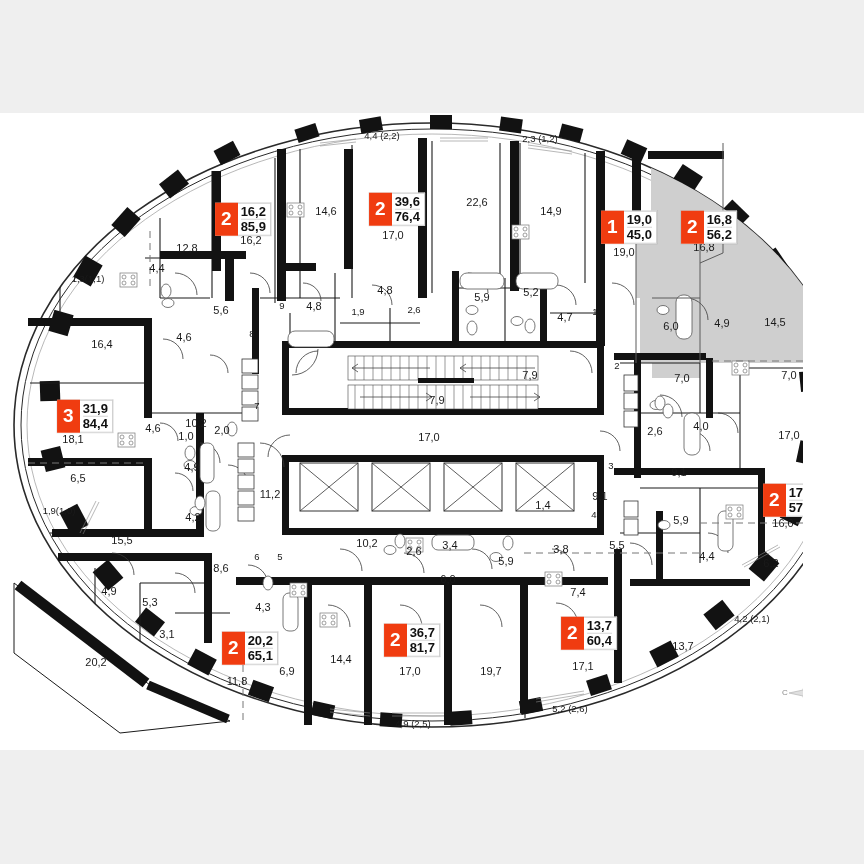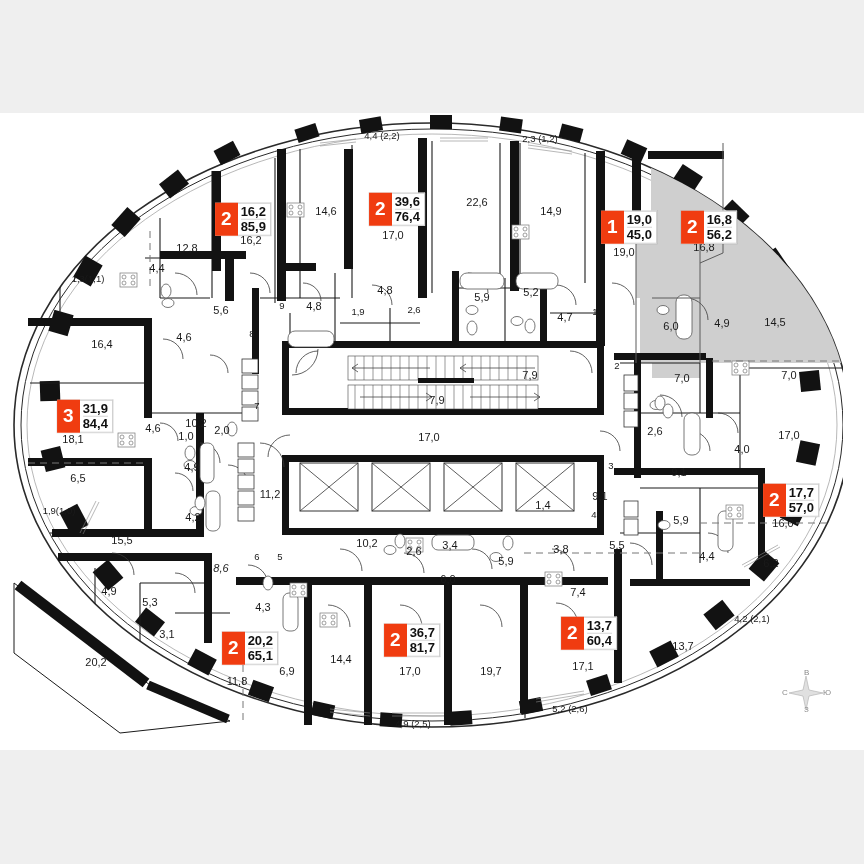--- a/index.html
+++ b/index.html
@@ -2,21 +2,21 @@
 <html><head>
 <meta charset="utf-8">
 <title>Floor Plan</title>
 <style>
   html,body{margin:0;padding:0;background:#ffffff;}
   body{width:864px;height:864px;overflow:hidden;font-family:"Liberation Sans",sans-serif;}
   #stage{position:relative;width:864px;height:864px;background:#ffffff;}
   .letterbox{position:absolute;left:0;width:864px;background:#efefef;}
   #lb-top{top:0;height:113px;}
   #lb-bottom{top:750px;height:114px;}
-  #plan{position:absolute;left:0;top:113px;width:803px;height:637px;background:#ffffff;overflow:hidden;padding-left:40px;}
+  #plan{position:absolute;left:0;top:113px;width:803px;height:637px;background:#ffffff;overflow:hidden;}
   svg#planvec{position:absolute;left:0;top:0;width:864px;height:637px;}
 
   
   .arealbl{
     position:absolute;
     font-family:"Liberation Sans",sans-serif;
     font-size:11px;
     color:#1a1a1a;
     white-space:nowrap;
     transform:translate(-50%,-50%);
@@ -536,37 +536,37 @@
         <div class="arealbl" style="left: 437px; top: 287px;">7,9</div>
         <div class="arealbl" style="left: 196px; top: 310px;">10,2</div>
         <div class="arealbl sm" style="left: 257px; top: 292px;">7</div>
         <div class="arealbl" style="left: 682px; top: 265px;">7,0</div>
         <div class="arealbl" style="left: 789px; top: 262px;">7,0</div>
         <div class="arealbl" style="left: 73px; top: 326px;">18,1</div>
         <div class="arealbl" style="left: 153px; top: 315px;">4,6</div>
         <div class="arealbl" style="left: 186px; top: 323px;">1,0</div>
         <div class="arealbl" style="left: 222px; top: 317px;">2,0</div>
         <div class="arealbl" style="left: 655px; top: 318px;">2,6</div>
-        <div class="arealbl" style="left: 742px; top: 313px; margin-top: 23px;">4,0</div>
+        <div class="arealbl" style="left: 701px; top: 313px;">4,0</div>
         <div class="arealbl" style="left: 789px; top: 322px;">17,0</div>
         <div class="arealbl" style="left: 429px; top: 324px;">17,0</div>
         <div class="arealbl" style="left: 192px; top: 354px;">4,9</div>
         <div class="arealbl" style="left: 78px; top: 365px;">6,5</div>
         <div class="arealbl" style="left: 270px; top: 381px;">11,2</div>
         <div class="arealbl" style="left: 679px; top: 359px;">9,1</div>
         <div class="arealbl sm" style="left: 611px; top: 352px;">3</div>
         <div class="arealbl" style="left: 193px; top: 404px;">4,2</div>
         <div class="arealbl sm" style="left: 59px; top: 397px;">1,9(1,0)</div>
         <div class="arealbl" style="left: 122px; top: 427px;">15,5</div>
         <div class="arealbl" style="left: 600px; top: 383px;">9,1</div>
         <div class="arealbl" style="left: 530px; top: 392px; margin-left: 13px;">1,4</div>
         <div class="arealbl sm" style="left: 594px; top: 401px;">4</div>
         <div class="arealbl" style="left: 681px; top: 407px;">5,9</div>
         <div class="arealbl" style="left: 783px; top: 410px;">16,0</div>
-        <div class="arealbl" style="left: 221px; top: 455px; font-style: italic;">8,6</div>
+        <div class="arealbl" style="left: 221px; top: 455px;">8,6</div>
         <div class="arealbl sm" style="left: 257px; top: 443px;">6</div>
         <div class="arealbl sm" style="left: 280px; top: 443px;">5</div>
         <div class="arealbl" style="left: 367px; top: 430px;">10,2</div>
         <div class="arealbl" style="left: 414px; top: 438px;">2,6</div>
         <div class="arealbl" style="left: 450px; top: 432px;">3,4</div>
         <div class="arealbl" style="left: 506px; top: 448px;">5,9</div>
         <div class="arealbl" style="left: 561px; top: 436px;">3,8</div>
         <div class="arealbl" style="left: 617px; top: 432px;">5,5</div>
         <div class="arealbl" style="left: 707px; top: 443px;">4,4</div>
         <div class="arealbl" style="left: 771px; top: 450px;">6,2</div>

